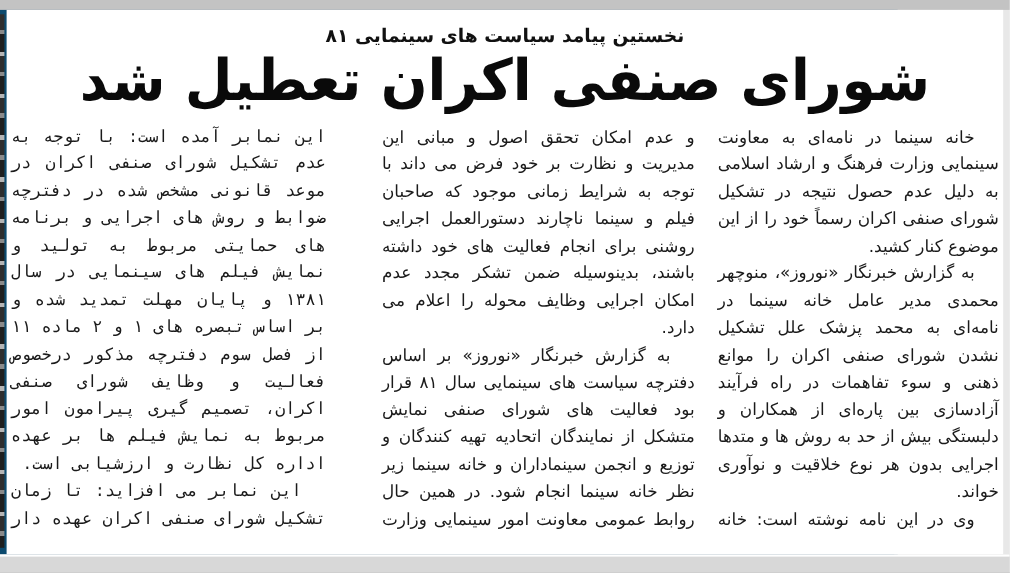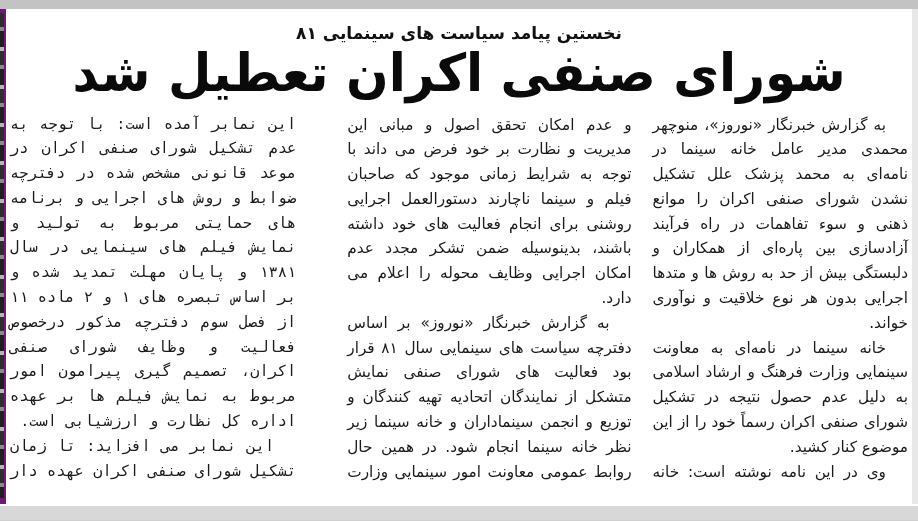--- a/index.html
+++ b/index.html
@@ -2,21 +2,21 @@
 <html lang="fa"><head>
 <meta charset="utf-8">
 <style>
   html,body{margin:0;padding:0;}
   body{
     width:918px;height:521px;overflow:hidden;
     background:#e8e8e8;
     font-family:"DejaVu Sans",sans-serif;
   }
   .scan{
-    position:relative;width:816px;height:521px;background:#701a75;
+    position:relative;width:816px;height:521px;background:#0c4a6e;
   }
   
   .strip-top{position:absolute;left:0;top:0;width:918px;height:9px;background:#c3c3c3;}
   .strip-bottom{position:absolute;left:0;top:504px;width:918px;height:17px;background:#d8d8d8;border-top:2px solid #ffffff;box-shadow:0 -3px 0 #cfcfcf inset;}
   .strip-right{position:absolute;right:0;top:9px;width:3px;height:495px;background:#cccccc;}
   .streak-left{
     position:absolute;left:0;top:13px;width:4px;height:485px;
     background:repeating-linear-gradient(180deg,#2e2e2e 0 14px,#8a8a8a 14px 18px,#1f1f1f 18px 34px,#b5b5b5 34px 38px);
   }
   .page{
@@ -63,22 +63,22 @@
 
   <div class="page">
     <header>
       <div class="kicker">نخستین پیامد سیاست های سینمایی ۸۱</div>
       <h1 class="headline">شورای صنفی اکران تعطیل شد</h1>
     </header>
 
     <div class="columns">
 
       <div class="col col-right">
+        <p class="indented">خانه سینما در نامه‌ای به معاونت سینمایی وزارت فرهنگ و ارشاد اسلامی به دلیل عدم حصول نتیجه در تشکیل شورای صنفی اکران رسماً خود را از این موضوع کنار کشید.</p>
         <p class="indented">به گزارش خبرنگار «نوروز»، منوچهر محمدی مدیر عامل خانه سینما در نامه‌ای به محمد پزشک علل تشکیل نشدن شورای صنفی اکران را موانع ذهنی و سوء تفاهمات در راه فرآیند آزادسازی بین پاره‌ای از همکاران و دلبستگی بیش از حد به روش ها و متدها اجرایی بدون هر نوع خلاقیت و نوآوری خواند.</p>
-        <p class="indented">خانه سینما در نامه‌ای به معاونت سینمایی وزارت فرهنگ و ارشاد اسلامی به دلیل عدم حصول نتیجه در تشکیل شورای صنفی اکران رسماً خود را از این موضوع کنار کشید.</p>
         <p class="indented">وی در این نامه نوشته است: خانه سینما به دلیل ضرورت پاسخگو بودن در مقابل خواسته آحاد صنفی در اجرای تام و تمام مدیریت راهبردی و نظارتی که در امر نمایش بر عهده دارد</p>
       </div>
 
       <div class="col col-middle">
         <p class="continuation">و عدم امکان تحقق اصول و مبانی این مدیریت و نظارت بر خود فرض می داند با توجه به شرایط زمانی موجود که صاحبان فیلم و سینما ناچارند دستورالعمل اجرایی روشنی برای انجام فعالیت های خود داشته باشند، بدینوسیله ضمن تشکر مجدد عدم امکان اجرایی وظایف محوله را اعلام می دارد.</p>
         <p class="indented">به گزارش خبرنگار «نوروز» بر اساس دفترچه سیاست های سینمایی سال ۸۱ قرار بود فعالیت های شورای صنفی نمایش متشکل از نمایندگان اتحادیه تهیه کنندگان و توزیع و انجمن سینماداران و خانه سینما زیر نظر خانه سینما انجام شود. در همین حال روابط عمومی معاونت امور سینمایی وزارت فرهنگ و ارشاد اسلامی با ارسال نمابری به مطبوعات اعلام کرد: تصمیم گیری درباره اکران فیلم ها در اداره کل نظارت و ارزشیابی انجام خواهد شد. در</p>
       </div>
 
       <div class="col col-left">
         <p class="continuation">این نمابر آمده است: با توجه به عدم تشکیل شورای صنفی اکران در موعد قانونی مشخص شده در دفترچه ضوابط و روش های اجرایی و برنامه های حمایتی مربوط به تولید و نمایش فیلم های سینمایی در سال ۱۳۸۱ و پایان مهلت تمدید شده و بر اساس تبصره های ۱ و ۲ ماده ۱۱ از فصل سوم دفترچه مذکور درخصوص فعالیت و وظایف شورای صنفی اکران، تصمیم گیری پیرامون امور مربوط به نمایش فیلم ها بر عهده اداره کل نظارت و ارزشیابی است.</p>

